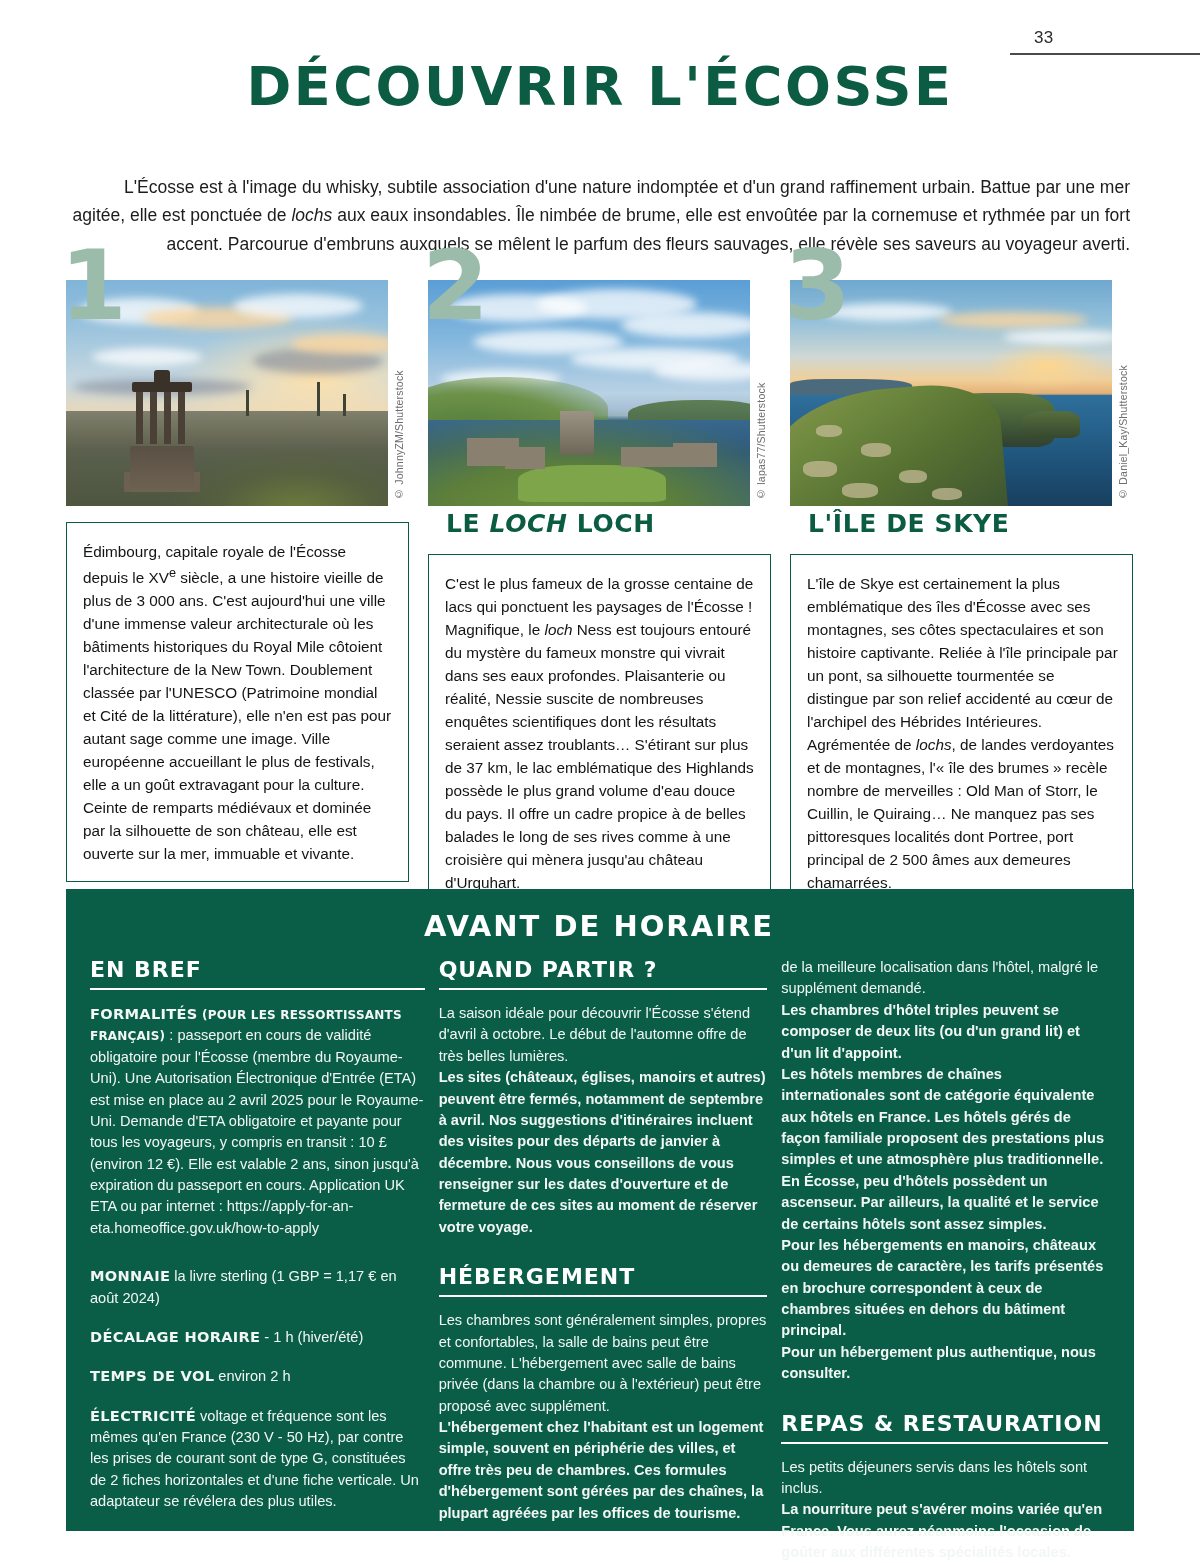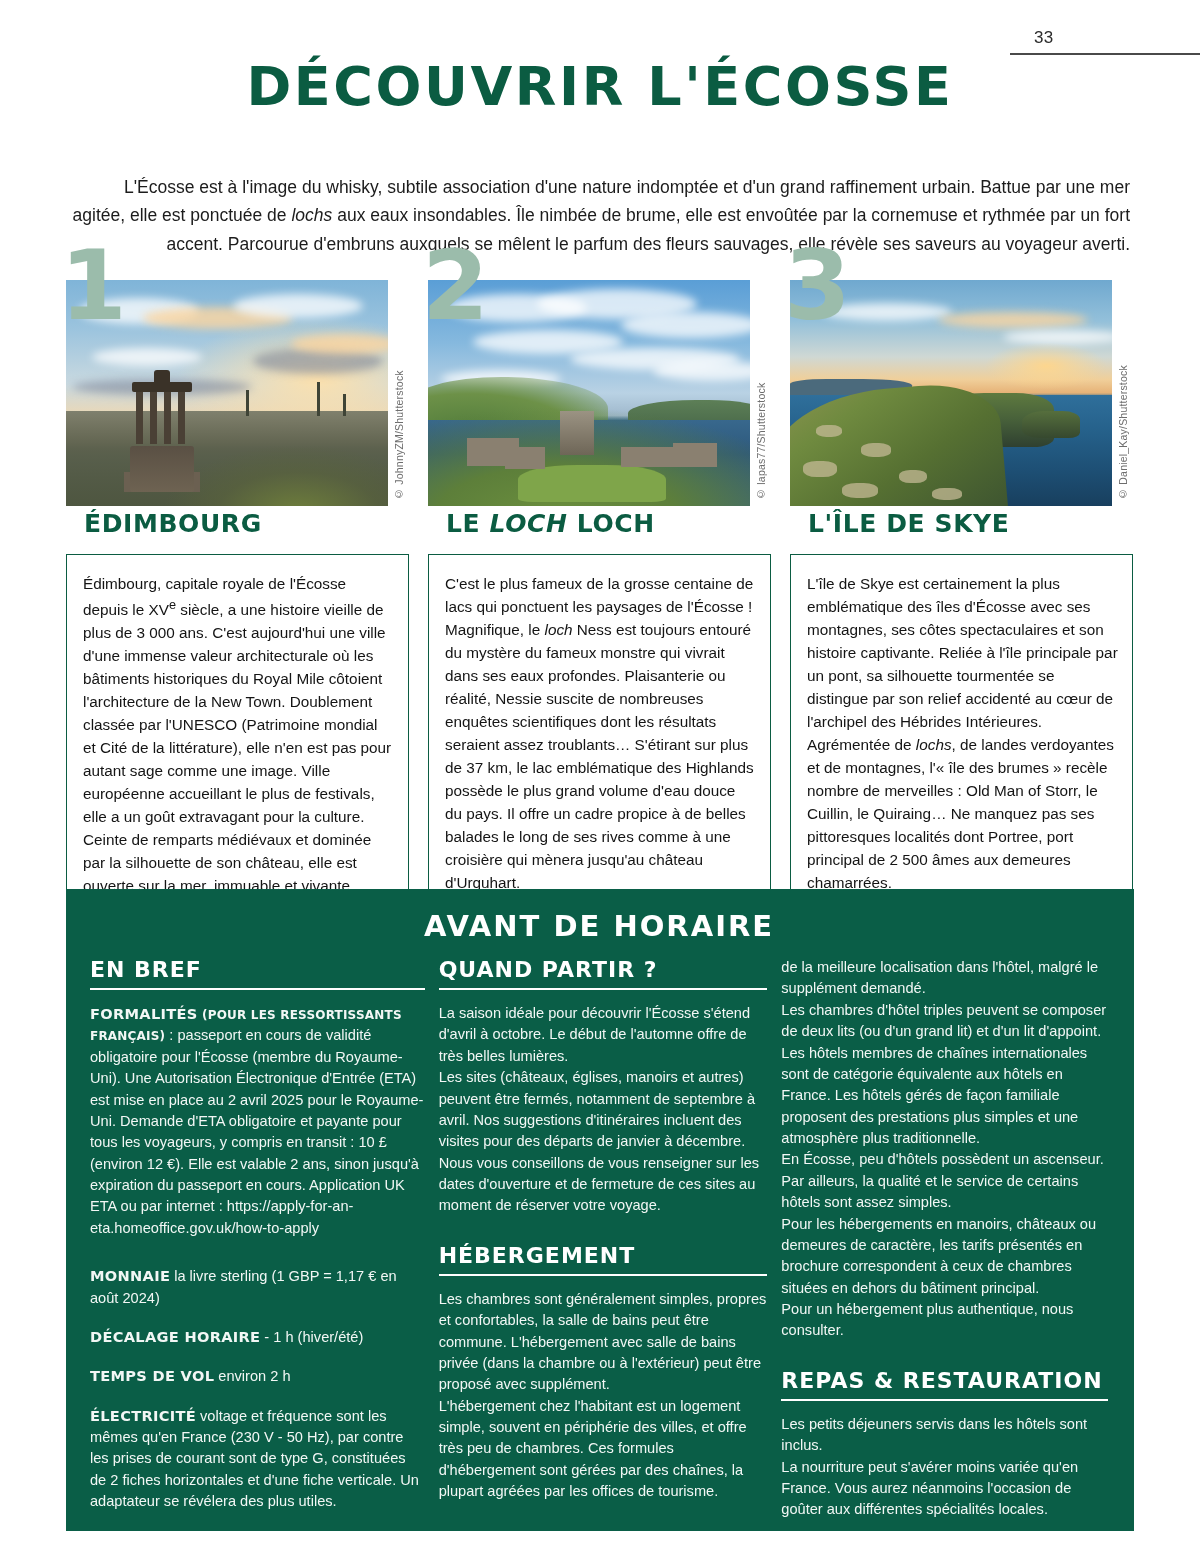--- a/index.html
+++ b/index.html
@@ -103,21 +103,21 @@
     font-family: "DejaVu Sans", sans-serif;
     font-weight: 700; font-size: 22px; letter-spacing: 1px;
     color: #ffffff; padding-bottom: 6px;
     border-bottom: 2px solid #ffffff; margin-bottom: 13px;
     white-space: nowrap;
   }
   .pcol p {
     font-size: 14.6px; line-height: 1.465; color: #f2f7f5;
     margin-bottom: 0;
   }
-  .pcol p + p { margin-top: 15px; }
+  .pcol p + p { margin-top: 15px; font-weight: bold; }
   .pcol p.flow + p.flow { margin-top: 0; }
   .term {
     font-family: "DejaVu Sans", sans-serif;
     font-weight: 700; letter-spacing: .3px;
   }
   .term-small {
     font-family: "DejaVu Sans", sans-serif;
     font-weight: 700; font-size: 12px; letter-spacing: .2px;
   }
   .spacer-28 { height: 26px; }
@@ -228,21 +228,20 @@
               <div class="mon-col" style="left:6px;"></div>
               <div class="mon-col" style="left:20px;"></div>
               <div class="mon-col" style="left:34px;"></div>
               <div class="mon-col" style="left:48px;"></div>
             </div>
           </div>
         </div>
         <div class="credit">© JohnnyZM/Shutterstock</div>
       </div>
       <div class="bignum">1</div>
-      <div class="card-head">ÉDIMBOURG</div>
       <div class="card-body">
         <span>Édimbourg, capitale royale de l'Écosse depuis le XV<sup>e</sup> siècle, a une histoire vieille de plus de 3 000 ans. C'est aujourd'hui une ville d'une immense valeur architecturale où les bâtiments historiques du Royal Mile côtoient l'architecture de la New Town. Doublement classée par l'UNESCO (Patrimoine mondial et Cité de la littérature), elle n'en est pas pour autant sage comme une image. Ville européenne accueillant le plus de festivals, elle a un goût extravagant pour la culture. Ceinte de remparts médiévaux et dominée par la silhouette de son château, elle est ouverte sur la mer, immuable et vivante.</span>
       </div>
     </div>
 
     <div class="card">
       <div class="photo-row">
         <div class="photo">
           <div class="ph">
             <div class="ln-sky"></div>

